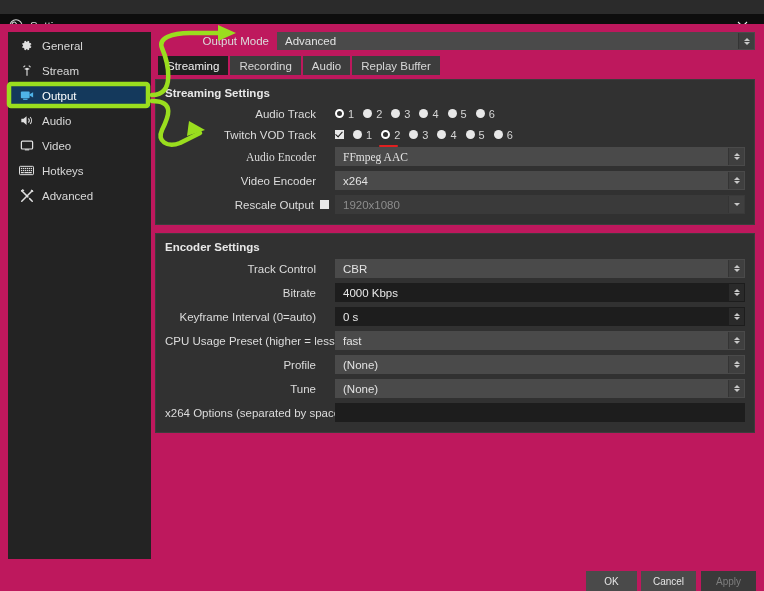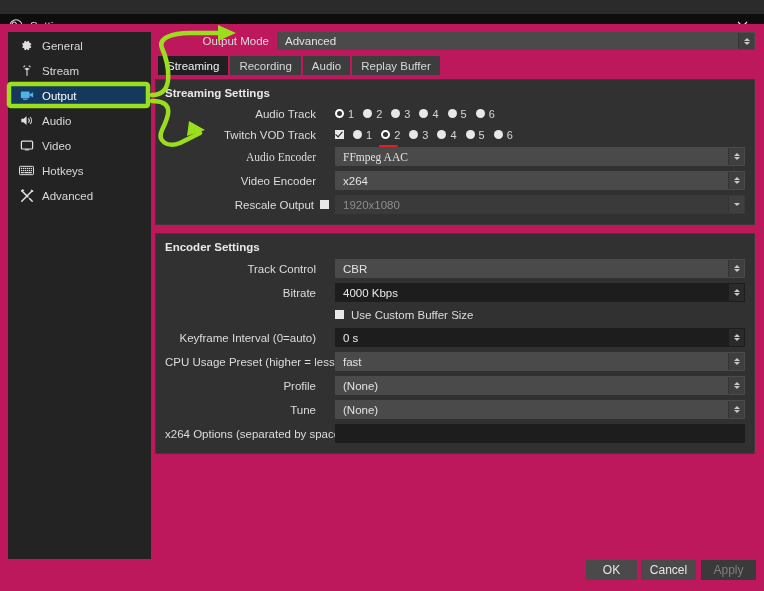--- a/index.html
+++ b/index.html
@@ -158,24 +158,24 @@
   .rescale-check{margin-right:6px;}
 
   
   .red-underline{
     position:absolute;background:#e02020;height:2px;border-radius:1px;
   }
 
   
   .btnbar{position:absolute;left:0;top:531px;width:764px;height:36px;}
   .btn{
-    position:absolute;top:5px;height:20px;width:51px;
+    position:absolute;top:16px;height:20px;width:51px;
     background:#4a4a4a;border:1px solid #4a4a4a;box-sizing:border-box;
     display:flex;align-items:center;justify-content:center;
-    font-size:12px;color:#e6e6e6;
+    font-size:10px;color:#e6e6e6;
   }
   .btn.disabled{background:#3a3a3a;border-color:#3a3a3a;color:#7e7e7e;}
 
   
   .anno{position:absolute;left:0;top:0;width:764px;height:591px;pointer-events:none;}
 </style>
 </head>
 <body>
 
 <div id="app">
@@ -453,24 +453,20 @@
             <div class="spinbox">
               <span class="ctext">4000 Kbps</span>
               <span class="spin" style="background:#2a2a2a;border-left:1px solid #1d1d1d;">
                   <i class="chev up"></i>
                   <i class="chev dn"></i>
                 </span>
             </div>
           </div>
         </div>
 
-        <div class="inline-check">
-          <i class="cbox"></i>
-          <span class="ictext">Use Custom Buffer Size</span>
-        </div>
 
         <div class="frow tall">
           <div class="flabel">Keyframe Interval (0=auto)</div>
           <div class="fctl">
             <div class="spinbox">
               <span class="ctext">0 s</span>
               <span class="spin" style="background:#2a2a2a;border-left:1px solid #1d1d1d;">
                   <i class="chev up"></i>
                   <i class="chev dn"></i>
                 </span>

